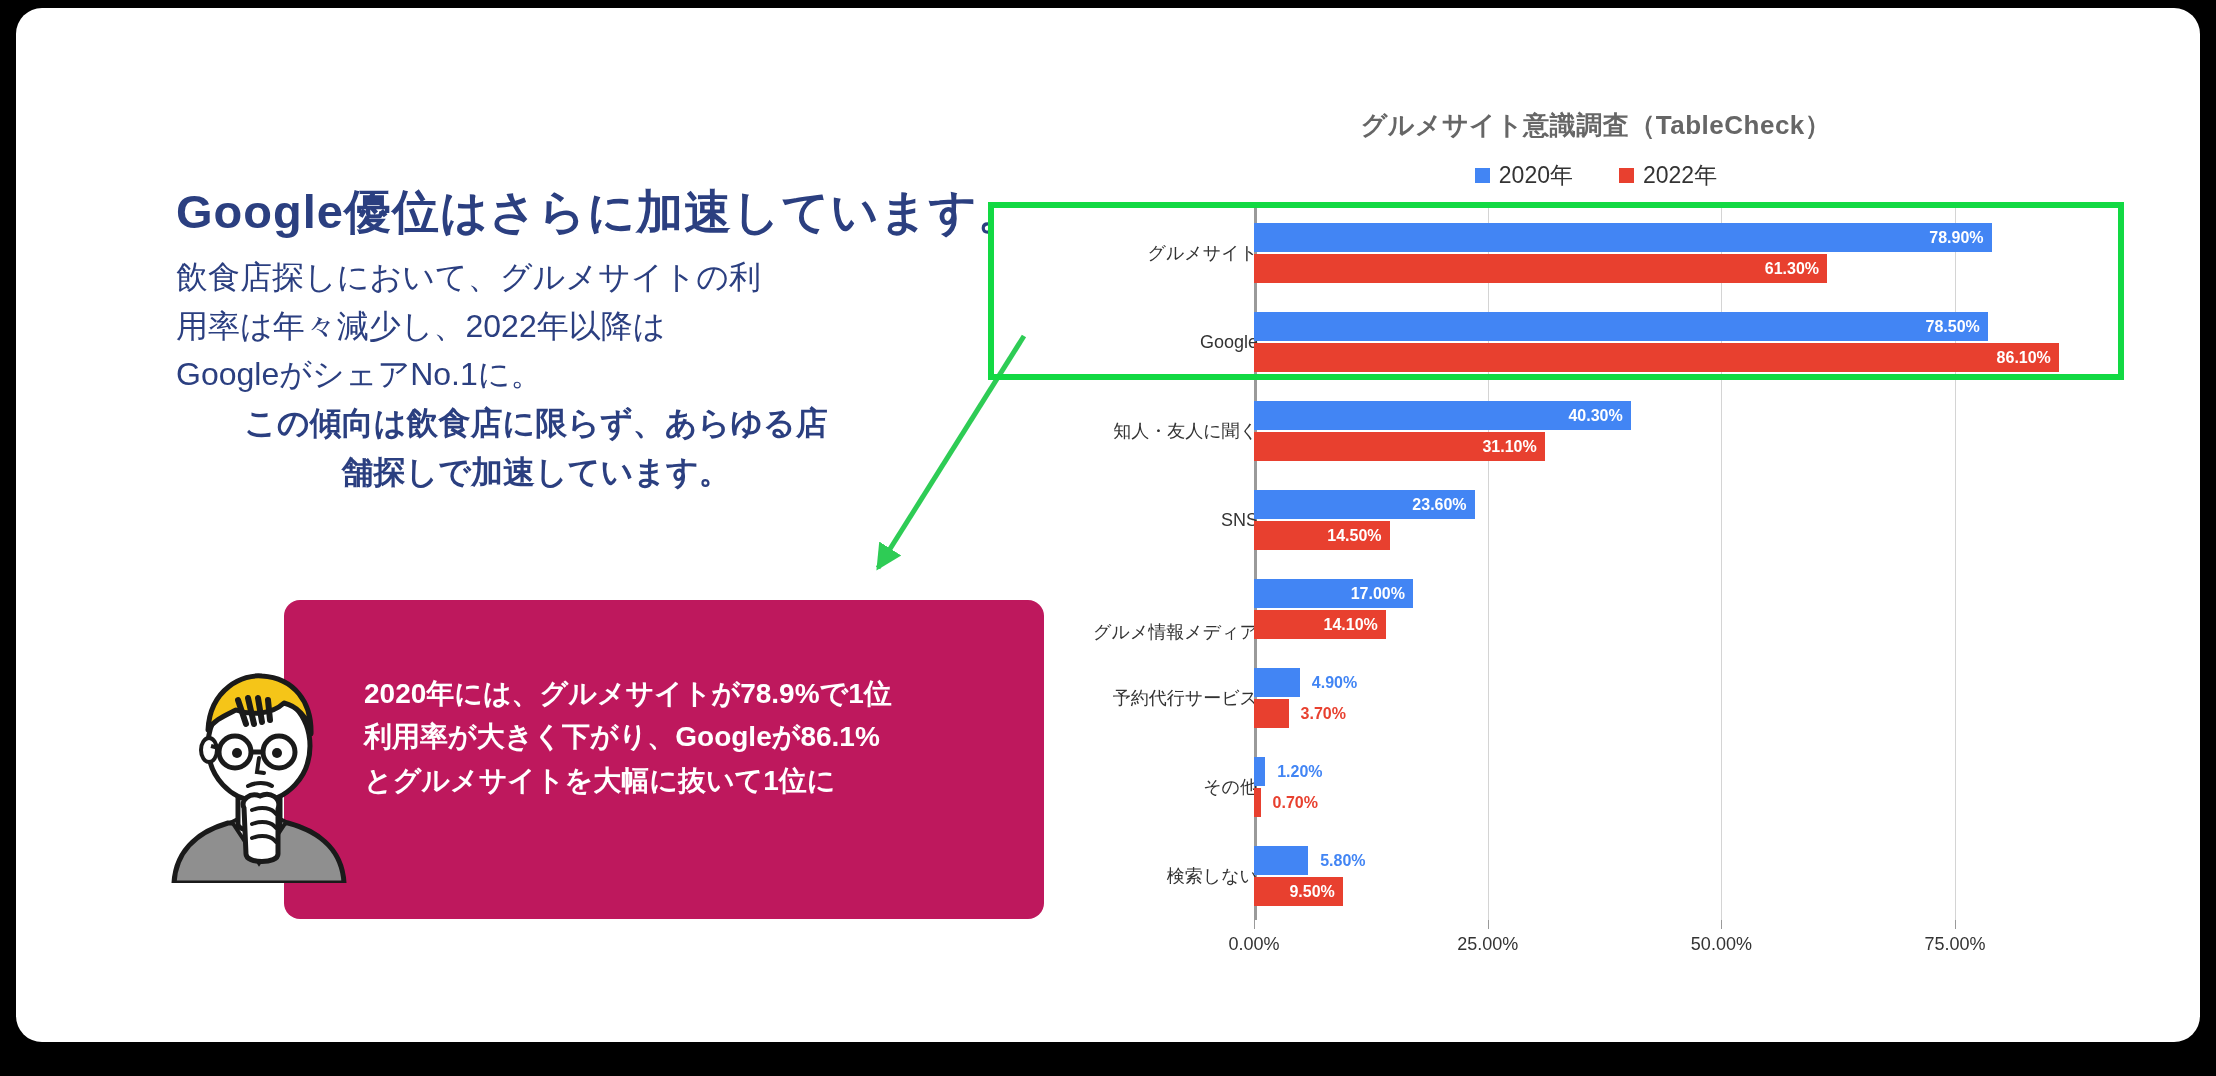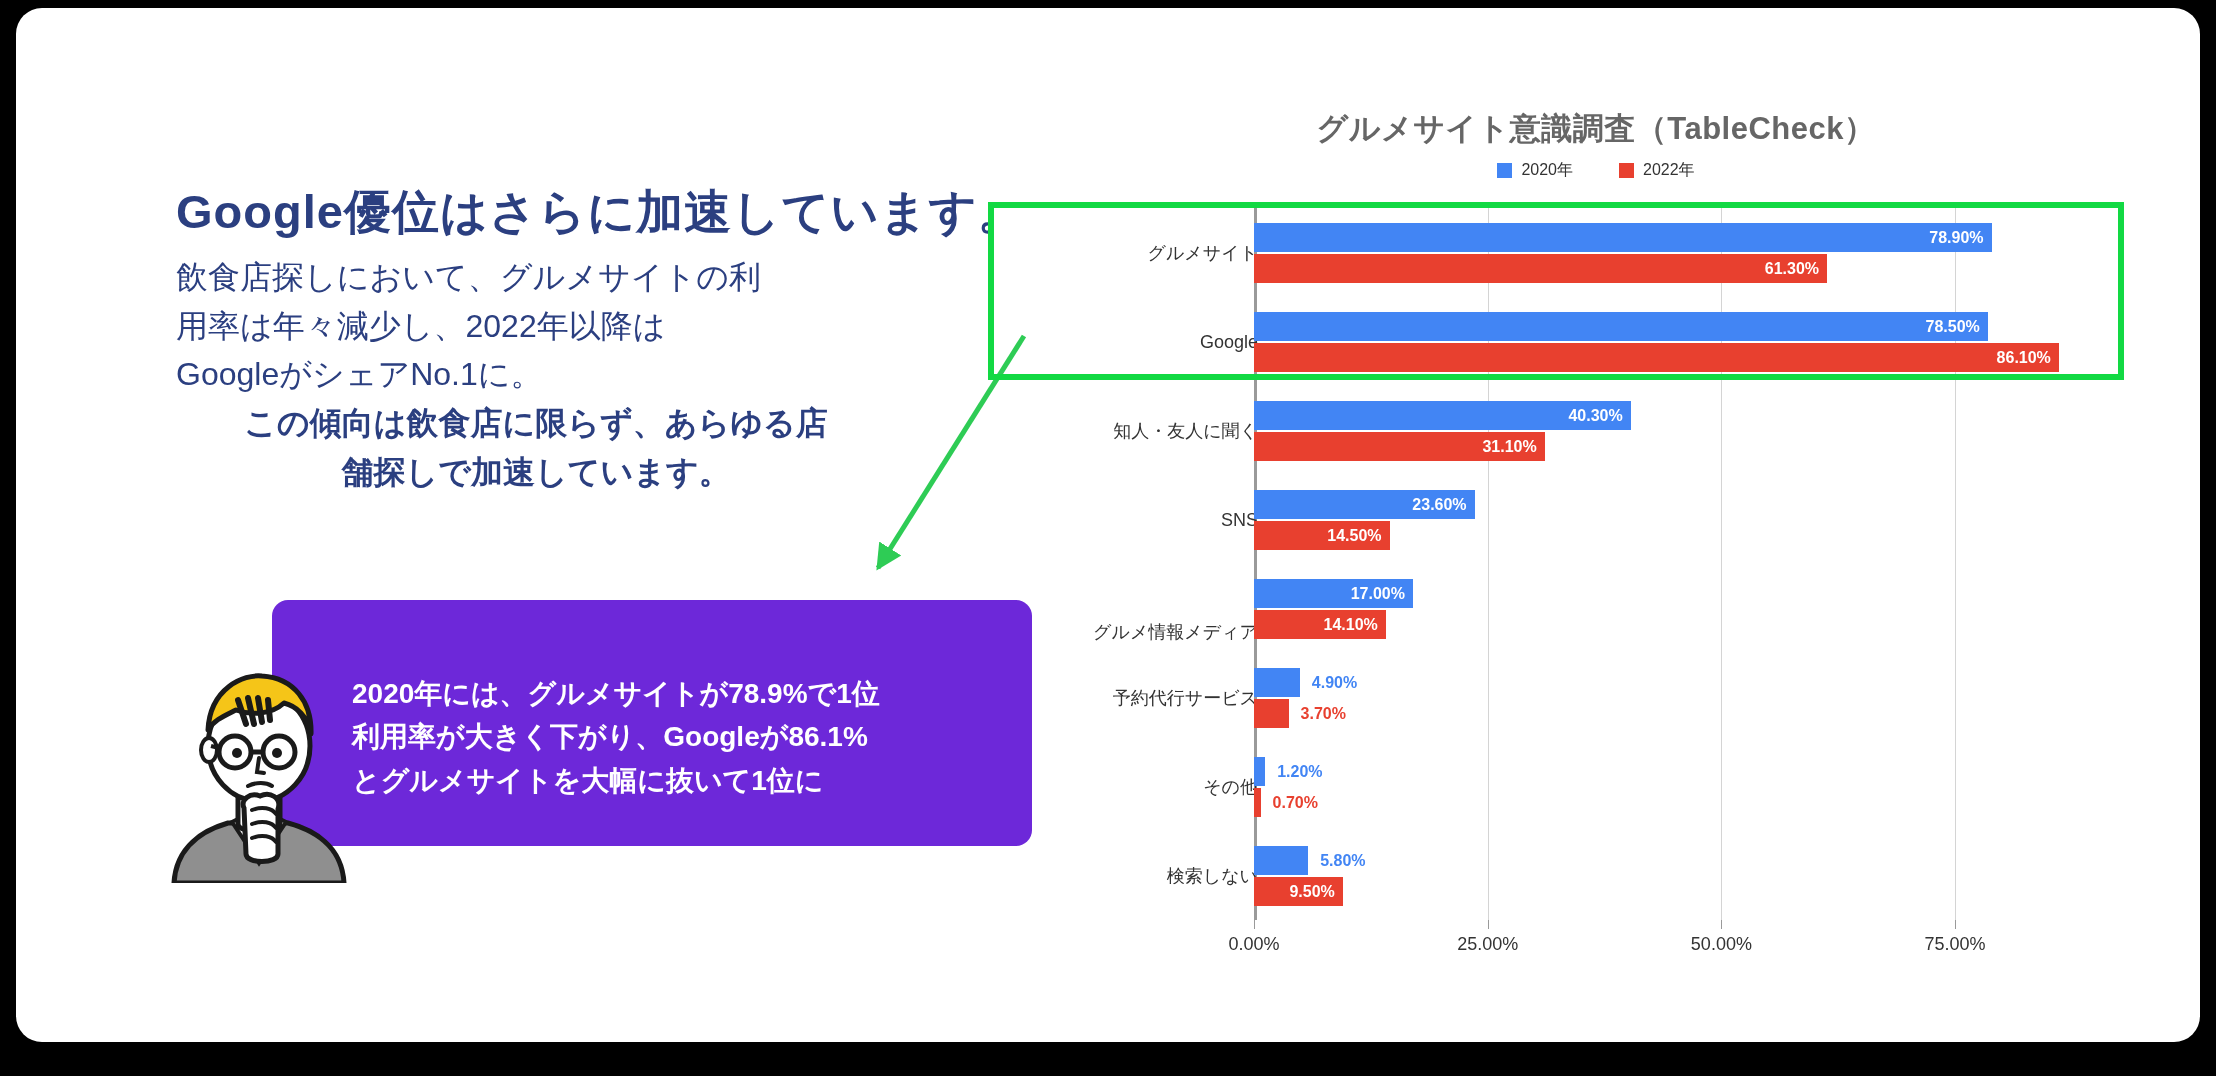--- a/index.html
+++ b/index.html
@@ -32,23 +32,23 @@
     width:720px;
     font-size:32px;
     line-height:1.52;
     color:#2b3f80;
   }
   #lead .bold{font-weight:bold;display:block;text-align:center;}
   #lead .norm{display:block;}
 
   
   #callout{
-    position:absolute;left:256px;top:592px;
-    width:760px;height:246px;
-    background:#6d28d9;
+    position:absolute;left:268px;top:592px;
+    width:760px;height:319px;
+    background:#be185d;
     border-radius:16px;
   }
   #callout-text{
     position:absolute;left:80px;top:72px;
     width:660px;
     font-size:28px;font-weight:bold;
     line-height:1.55;
     color:#ffffff;
   }
   #callout-text span{display:block;white-space:nowrap;}
@@ -66,27 +66,27 @@
   }
 
   
   #chart{
     position:absolute;left:1020px;top:52px;
     width:1120px;height:950px;
   }
   #chart-title{
     position:absolute;left:0;top:48px;width:1120px;
     text-align:center;
-    font-size:31px;font-weight:bold;color:#666666;
+    font-size:26px;font-weight:bold;color:#666666;
     letter-spacing:.5px;
   }
   #legend{
     position:absolute;left:0;top:100px;width:1120px;
     display:flex;justify-content:center;align-items:center;gap:46px;
-    font-size:16px;color:#333333;
+    font-size:23px;color:#333333;
   }
   .legend-item{display:flex;align-items:center;gap:9px;}
   .legend-swatch{width:15px;height:15px;display:block;}
 
   
   #plot{
     position:absolute;left:0;top:148px;
     width:1120px;height:740px;
   }
   .cat-label{

